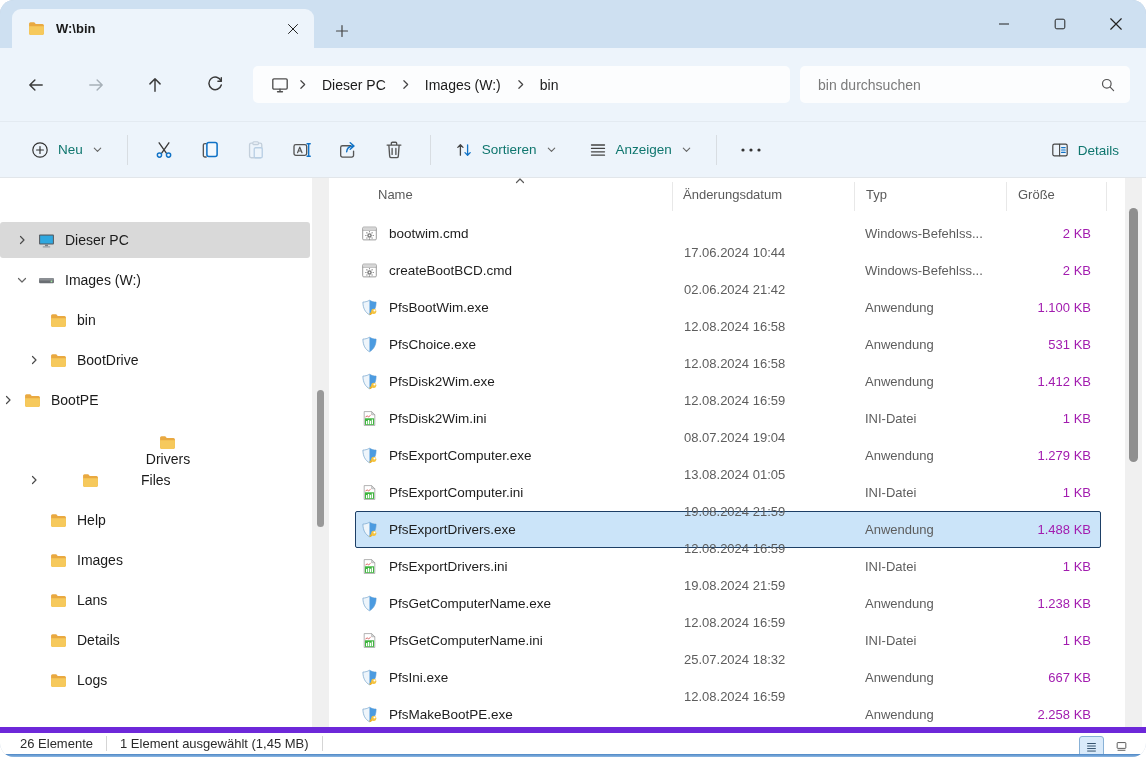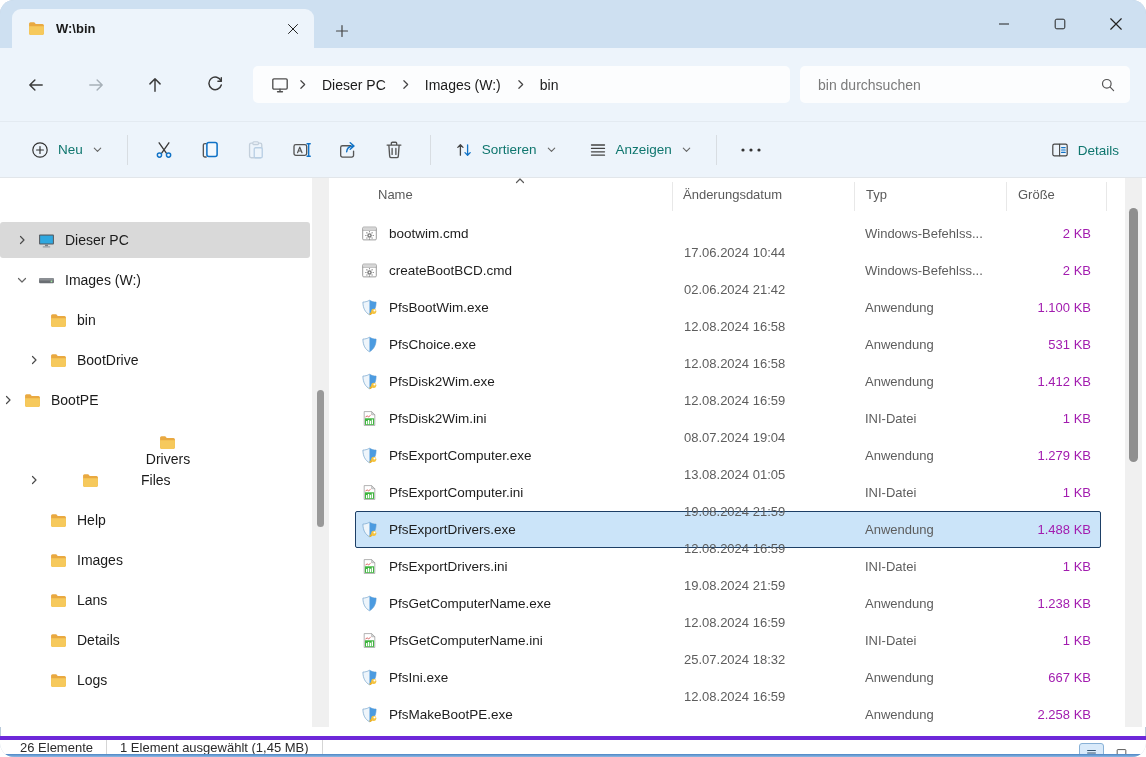--- a/index.html
+++ b/index.html
@@ -86,22 +86,22 @@
   .c-name { width:317px; display:flex; align-items:center; gap:11px; padding-left:5px; flex:none; }
   .c-name .nm { font-size:13.5px; color:#1d1d1d; white-space:nowrap; }
   .c-date { width:182px; padding-left:11px; font-size:13px; color:#5d5d5d; flex:none;margin-top:37px; }
   .c-type { width:152px; padding-left:10px; font-size:13px; color:#5d5d5d; flex:none; white-space:nowrap; }
   .c-size { width:90px; text-align:right; padding-right:6px; font-size:13px; color:#a21caf; flex:none; }
   .main-scroll { position:absolute; left:793px; top:0; width:17px; height:100%; background:#f0f0f0; }
   .main-thumb { position:absolute; left:4px; top:30px; width:9px; height:254px; background:#8f8f8f; border-radius:5px; }
 
   
   .statusbar {
-    position:absolute; left:0; right:0; bottom:3px; height:18px; background:#fff;
-    border-top:4px solid #6d28d9; display:flex; align-items:center; padding:0 20px;
+    position:absolute; left:0; right:0; bottom:3px; height:27px; background:#fff;
+    border-top:6px solid #6d28d9; display:flex; align-items:center; padding:0 20px;
     font-size:13px; color:#2b2b2b;
   }
   .sb-sep { width:1px; height:15px; background:#d5d5d5; margin:0 13px; }
   .view-toggles { position:absolute; right:12px; top:3px; display:flex; gap:5px; }
   .vt { width:25px; height:21px; border-radius:3px; border:1px solid transparent; display:flex; align-items:center; justify-content:center; }
   .vt.active { background:#d9eafa; border-color:#88b1d6; }
   .window-edge { position:absolute; left:0; right:0; bottom:0; height:3px; background:linear-gradient(180deg,#4c86c4,#8fb9e4); }
 </style>
 </head>
 <body>

